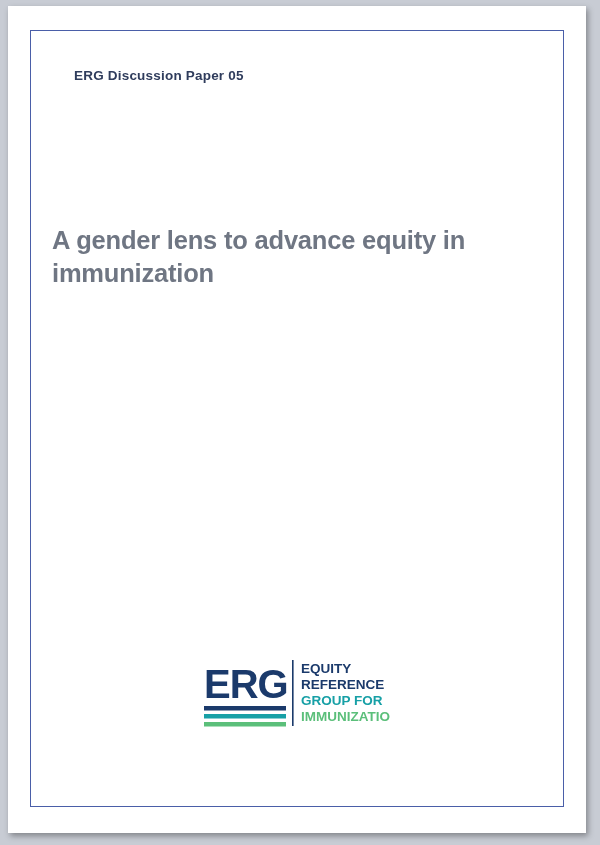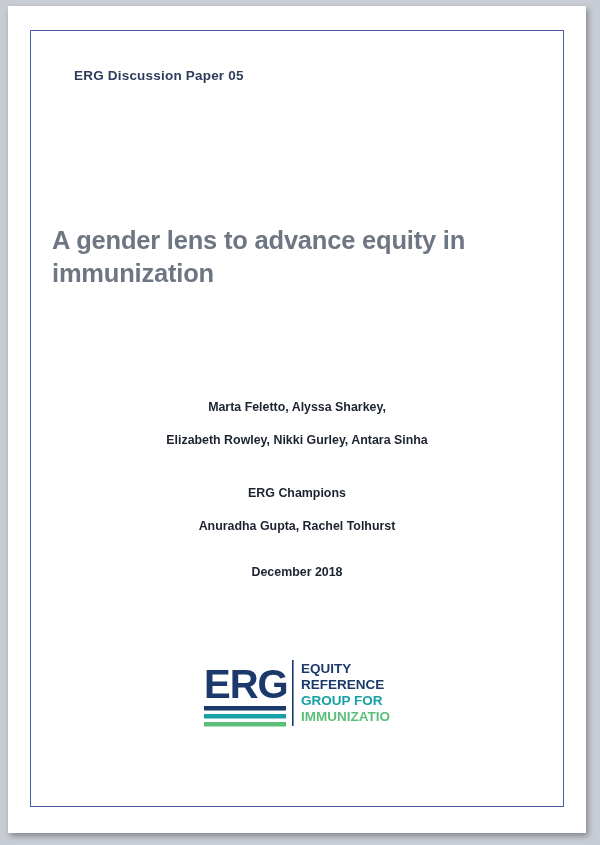--- a/index.html
+++ b/index.html
@@ -87,31 +87,20 @@
 
   <div class="inner-border"></div>
 
   <div class="paper-label">ERG Discussion Paper 05</div>
 
   <div class="title">
     <div>A gender lens to advance equity in</div>
     <div>immunization</div>
   </div>
 
-  <div class="authors">
-    <div class="line">Marta Feletto, Alyssa Sharkey,</div>
-    <div class="gap-sm"></div>
-    <div class="line">Elizabeth Rowley, Nikki Gurley, Antara Sinha</div>
-    <div class="gap-md"></div>
-    <div class="line">ERG Champions</div>
-    <div class="gap-sm"></div>
-    <div class="line">Anuradha Gupta, Rachel Tolhurst</div>
-    <div class="gap-lg"></div>
-    <div class="line">December 2018</div>
-  </div>
 
   <div class="logo">
     <svg width="186" height="78" viewBox="0 0 186 78" xmlns="http://www.w3.org/2000/svg">
       <text x="0" y="44" font-family="Liberation Sans, sans-serif" font-size="40" font-weight="bold" fill="#1b3a6b" letter-spacing="-1">ERG</text>
       <rect x="0" y="52" width="82" height="4.5" fill="#1b3a6b"></rect>
       <rect x="0" y="60" width="82" height="4.5" fill="#17a0a6"></rect>
       <rect x="0" y="68" width="82" height="4.5" fill="#5bbf7a"></rect>
       <rect x="88" y="6" width="1.6" height="66" fill="#1b3a6b"></rect>
       <text x="97" y="19" font-family="Liberation Sans, sans-serif" font-size="13.5" font-weight="bold" fill="#1b3a6b">EQUITY</text>
       <text x="97" y="35" font-family="Liberation Sans, sans-serif" font-size="13.5" font-weight="bold" fill="#1b3a6b">REFERENCE</text>

